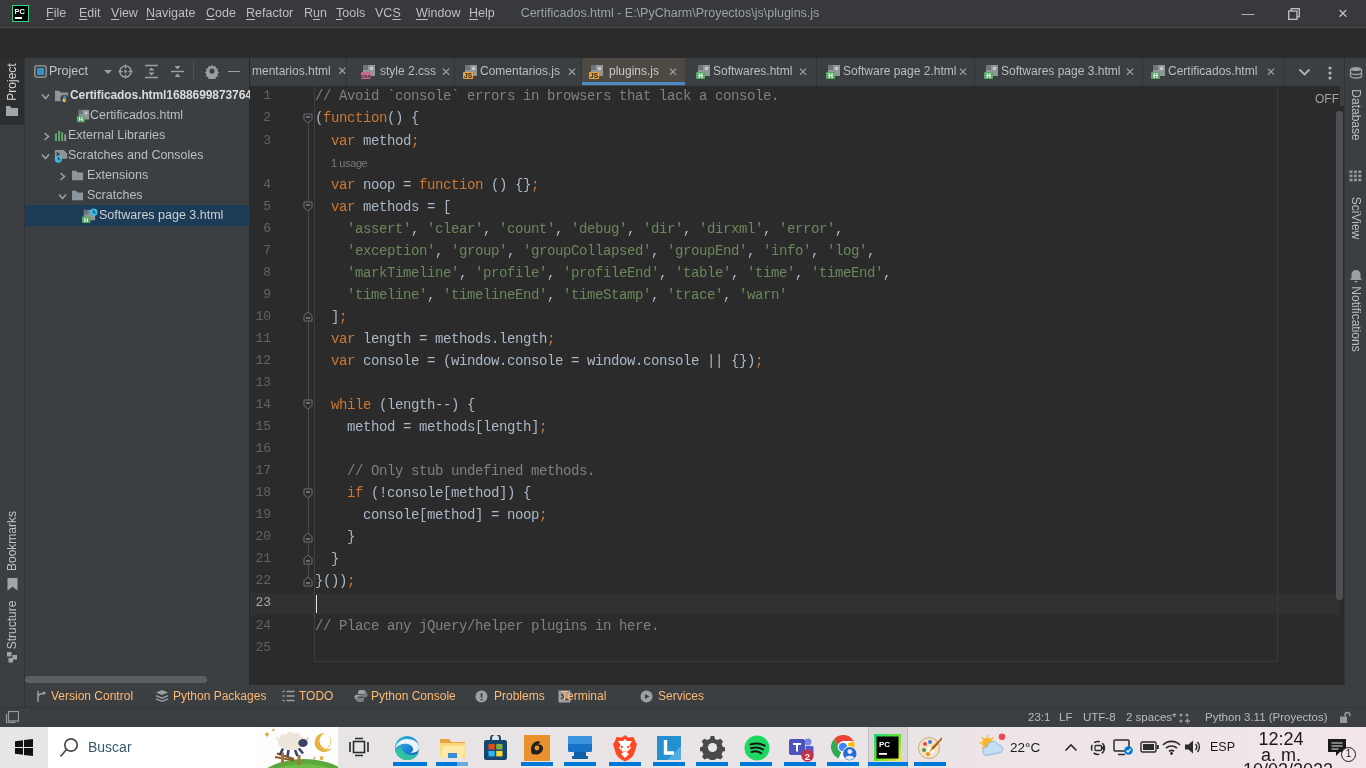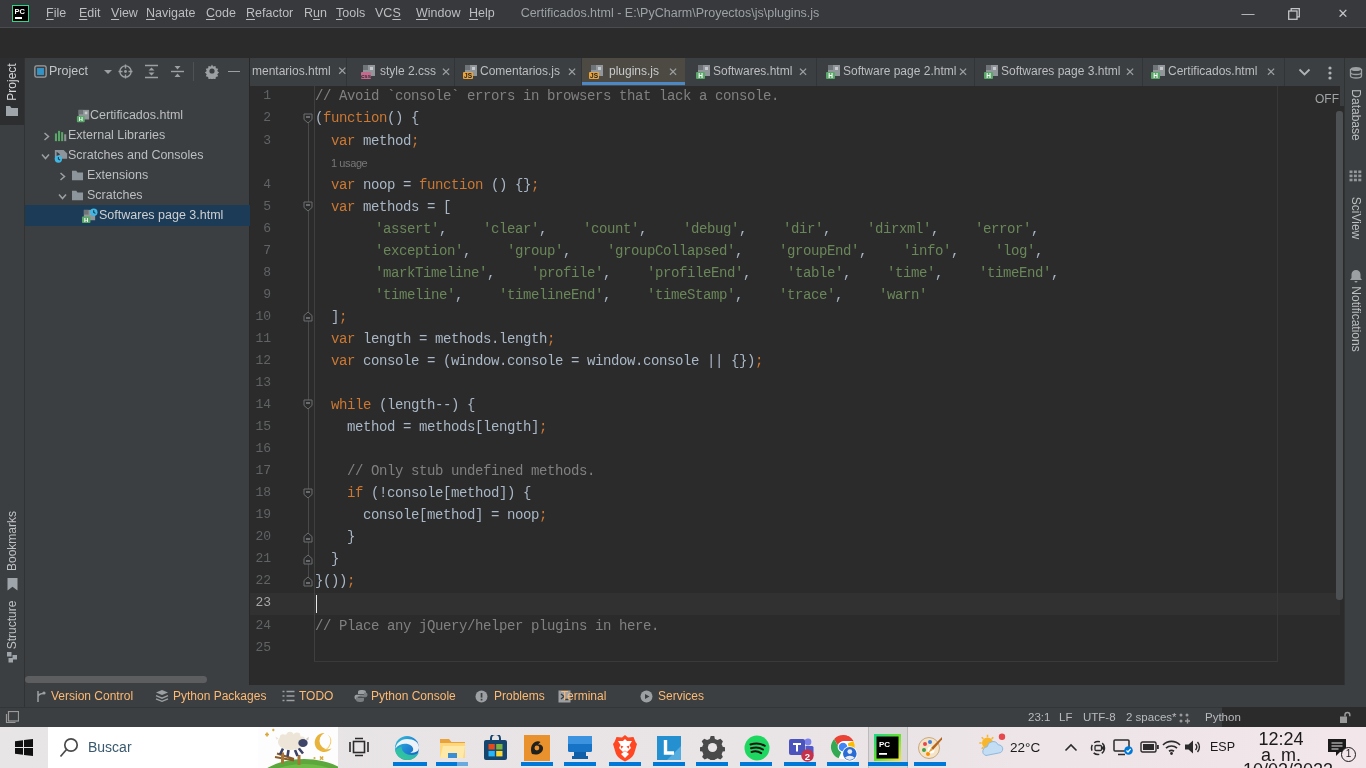--- a/index.html
+++ b/index.html
@@ -31,28 +31,28 @@
 #tabbar{position:absolute;left:250px;top:58px;width:1116px;height:28px;background:#3C3F41;}
 .tab{position:absolute;top:0;height:28px;box-sizing:border-box;color:#BCBEC0;font-size:12px;border-right:1px solid #323537;}
 .tab .tl{position:absolute;top:0;height:27px;line-height:27px;white-space:nowrap;}
 .tab .x{color:#9DA0A2;font-size:12px;}
 
 #editor{position:absolute;left:250px;top:86px;width:1090px;height:621px;background:#2B2B2B;overflow:hidden;}
 #lnums{position:absolute;left:0;top:-0.6px;width:21px;text-align:right;margin:0;font-family:"Liberation Mono",monospace;font-size:13px;line-height:22.05px;color:#606366;}
 #code{position:absolute;left:65px;top:-0.6px;margin:0;font-family:"Liberation Mono",monospace;font-size:14px;letter-spacing:-0.403px;line-height:22.05px;color:#A9B7C6;}
 #code .k{color:#CC7832;}
 #code .c{color:#808080;}
-#code .g{color:#6A8759;margin-left:28px;}
+#code .g{color:#6A8759;}
 #code .u{color:#787878;font-family:"Liberation Sans",sans-serif;font-size:11px;}
 
 #rightstrip{position:absolute;left:1344px;top:58px;width:22px;height:649px;background:#3C3F41;border-left:1px solid #303234;box-sizing:border-box;}
 
 #toolwin{position:absolute;left:25px;top:685px;width:1341px;height:22px;background:#3C3F41;}
 .twitem{position:absolute;top:0;height:22px;line-height:22px;color:#fdba74;font-size:12px;}
-#statusbar{position:absolute;left:0;top:707px;width:1222px;height:20px;background:#3C3F41;border-top:1px solid #333637;box-sizing:border-box;}
+#statusbar{position:absolute;left:0;top:707px;width:1366px;height:20px;background:#3C3F41;border-top:1px solid #333637;box-sizing:border-box;}
 .stitem{position:absolute;top:0;height:19px;line-height:19px;color:#B8BABC;font-size:11.5px;}
 
 #taskbar{position:absolute;left:0;top:727px;width:1366px;height:41px;background:linear-gradient(90deg,#E7E5E6 0%,#E9E4E6 55%,#F2E6EA 100%);}
 .underline{position:absolute;top:35px;height:4px;background:#0078D7;}
 #searchbox{position:absolute;left:48px;top:0;width:290px;height:41px;background:#fff;}
 </style>
 </head>
 <body>
 
 <div id="titlebar">
@@ -172,20 +172,32 @@
         <path d="M7.5 5.5 l-3-3.5 h6 Z M7.5 9.5 l-3 3.5 h6 Z" fill="#9DA0A2"></path>
       </svg>
     <div class="abs" style="left:168px;top:4px;width:1px;height:19px;background:#4E5254"></div>
     <svg class="abs" style="left:179px;top:5px" width="16" height="16" viewBox="0 0 16 16">
         <path d="M8 1 l1.2 2.2 2.5-.6 .4 2.5 2.5 .6 -1 2.3 1.9 1.7 -1.9 1.7 1 2.3 -2.5 .6 -.4 2.5 -2.5-.6 -1.2 2.2 -1.2-2.2 -2.5 .6 -.4-2.5 -2.5-.6 1-2.3 -1.9-1.7 1.9-1.7 -1-2.3 2.5-.6 .4-2.5 2.5 .6 Z" fill="#9DA0A2" transform="scale(0.94) translate(0.5,0.5)"></path>
         <circle cx="8" cy="8" r="2.6" fill="#3C3F41"></circle>
       </svg>
     <div class="abs" style="left:203px;top:12.5px;width:12px;height:1.8px;background:#9DA0A2"></div>
   </div>
 
+  <div class="trow" style="top:28px">
+    <svg class="abs" style="left:16px;top:6px" width="9" height="9" viewBox="0 0 9 9">
+        <path d="M1 2.5 l3.5 4 3.5-4" stroke="#9DA0A2" stroke-width="1.5" fill="none"></path>
+      </svg>
+    <svg class="abs" style="left:29px;top:3px" width="15" height="14" viewBox="0 0 17 16">
+        <path d="M1 2 h5 l1.5 2 H16 v10 H1 Z" fill="#8C959C"></path>
+        <circle cx="11.8" cy="11.2" r="4.5" fill="#3C3F41"></circle>
+        <path d="M11.8 7.2 a2 2 0 0 1 2 2 v2 h-4 v-1.2 h2 v-0.8 h-2 a2 2 0 0 1 2-2 Z" fill="#4C87C0"></path>
+        <path d="M11.8 15.2 a2 2 0 0 1 -2-2 v-2 h4 v1.2 h-2 v0.8 h2 a2 2 0 0 1 -2 2 Z" fill="#F2C94C"></path>
+      </svg>
+    <span class="lbl" style="left:45px;color:#D8DADC;font-weight:bold;font-size:12px;letter-spacing:-0.1px">Certificados.html1688699873764</span>
+  </div>
   <div class="trow" style="top:48px">
     <svg class="abs" style="left:51px;top:3px" width="14" height="14" viewBox="0 0 16 16">
         <rect x="3" y="1" width="12" height="11" fill="#909699"></rect>
         <rect x="3" y="1" width="5" height="5" fill="#6E7478"></rect>
         <rect x="10" y="3" width="3" height="3" fill="#C6CACC"></rect>
         <rect x="1" y="8" width="9" height="7" rx="1" fill="#59A869"></rect>
         <text x="5.5" y="14" font-size="6.5" font-weight="bold" fill="#fff" text-anchor="middle" font-family="Liberation Sans">H</text>
       </svg>
     <span class="lbl" style="left:65px">Certificados.html</span>
   </div>

